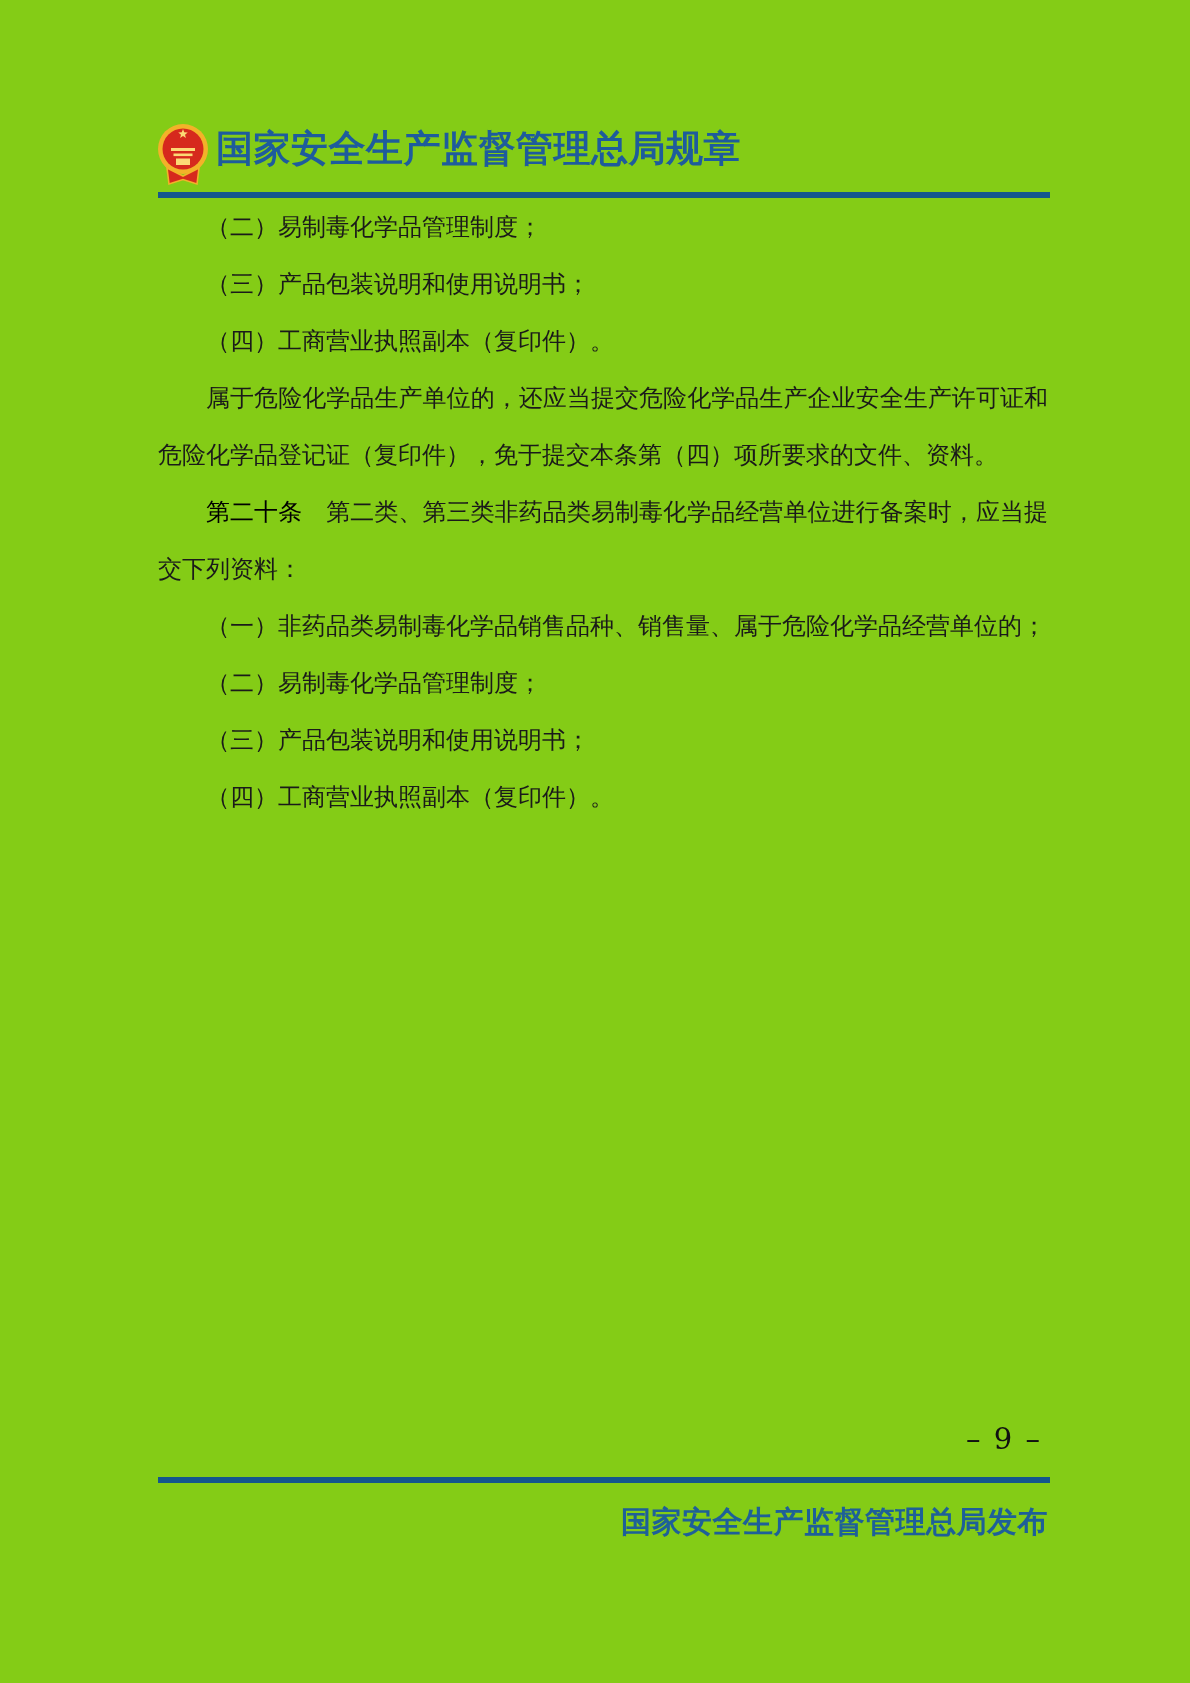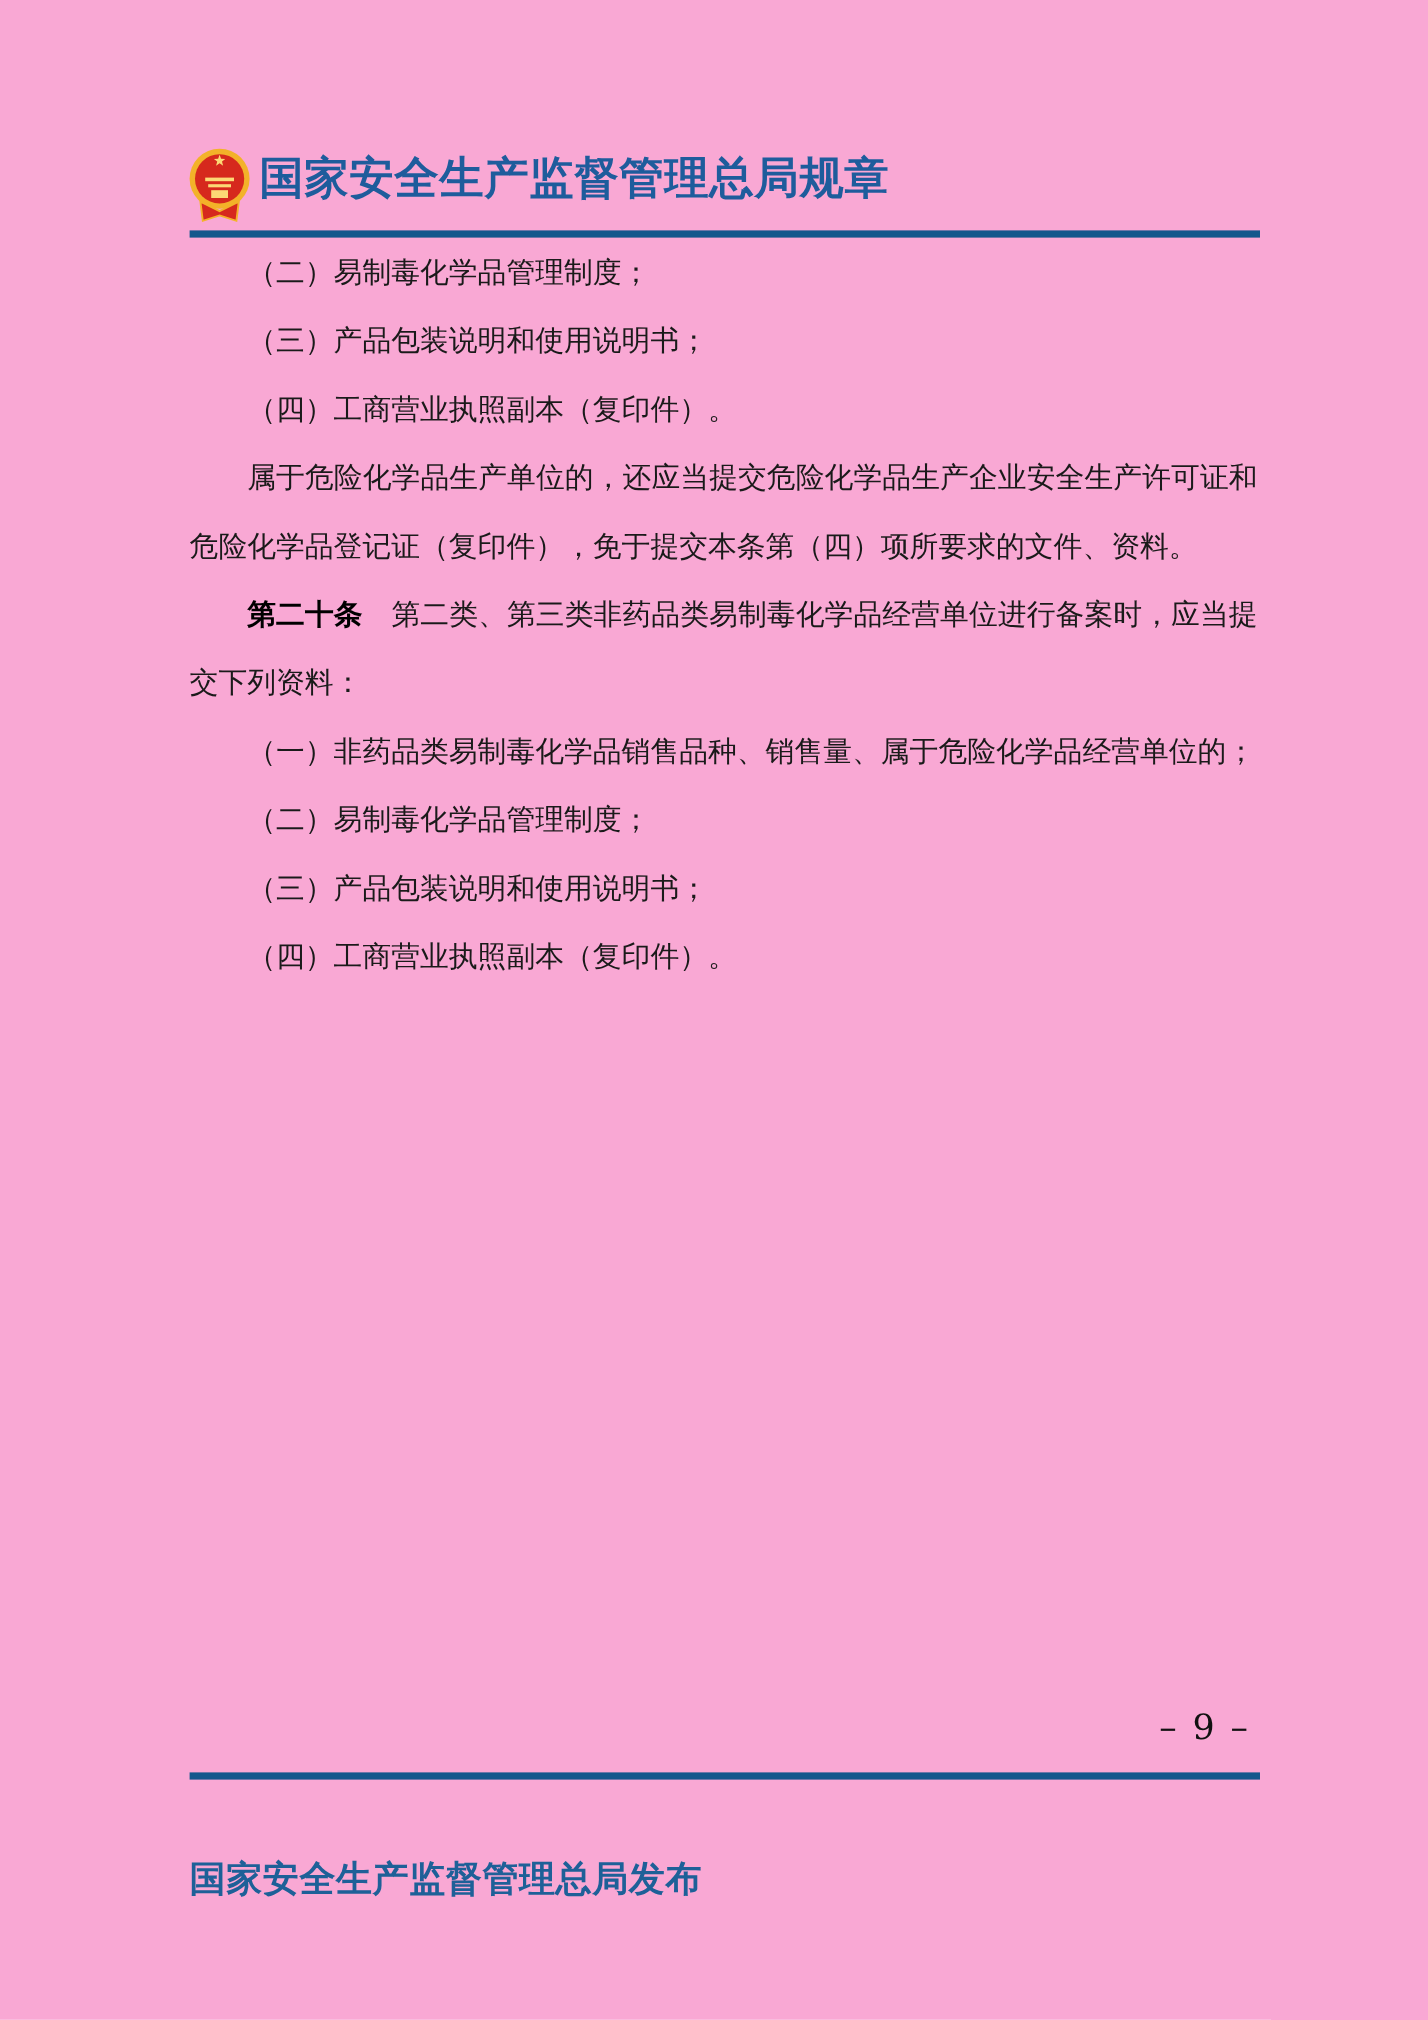--- a/index.html
+++ b/index.html
@@ -1,20 +1,20 @@
 <!DOCTYPE html>
 <html lang="zh"><head>
 <meta charset="utf-8">
 <style>
   html, body { margin: 0; padding: 0; }
   .page {
     position: relative;
     width: 1190px;
     height: 1683px;
-    background: #f9a8d4;
+    background: #84cc16;
     overflow: hidden;
     font-family: "DejaVu Serif", "Liberation Serif", serif;
   }
   
   .emblem {
     position: absolute;
     left: 156px;
     top: 121px;
     width: 54px;
     height: 68px;
@@ -50,42 +50,43 @@
     line-height: 57px;
     color: #1A1A1A;
     font-family: "DejaVu Serif", "Liberation Serif", serif;
   }
   .para {
     margin: 0;
     text-indent: 2em;
     text-align: justify;
   }
   .article-label {
-    font-weight: bold;
+    font-weight: normal;
     font-family: "DejaVu Sans", "Liberation Sans", sans-serif;
     color: #000000;
     margin-right: 1em;
   }
   
   .page-number {
     position: absolute;
     left: 158px;
     top: 1422px;
     width: 884px;
     text-align: right;
     font-family: "DejaVu Serif", "Liberation Serif", serif;
     font-size: 29px;
     color: #111111;
     letter-spacing: 2px;
   }
   .publisher {
     position: absolute;
     left: 158px;
-    top: 1546px;
+    top: 1502px;
     width: 890px;
+    text-align: right;
     font-family: "Liberation Sans", "DejaVu Sans", sans-serif;
     font-weight: bold;
     font-size: 30px;
     letter-spacing: 0.5px;
     color: #1E6098;
     white-space: nowrap;
   }
 </style>
 </head>
 <body>

